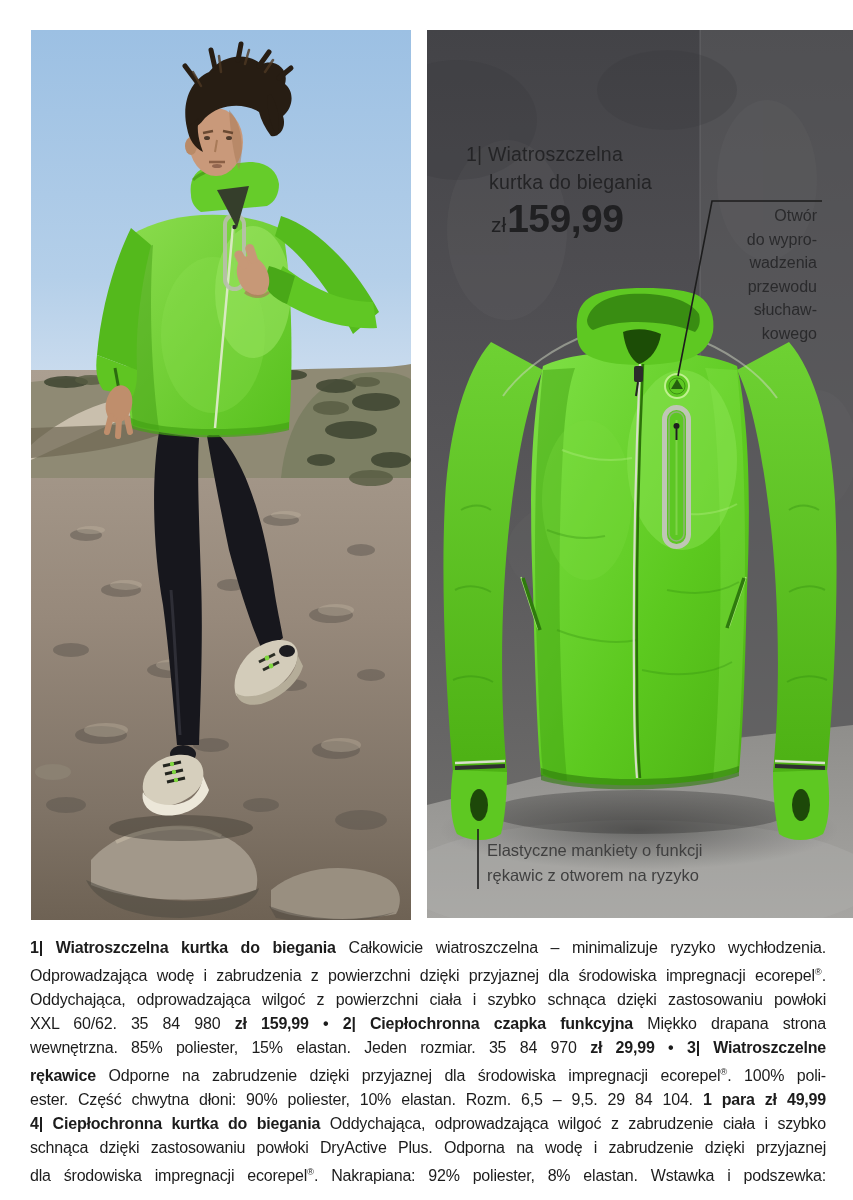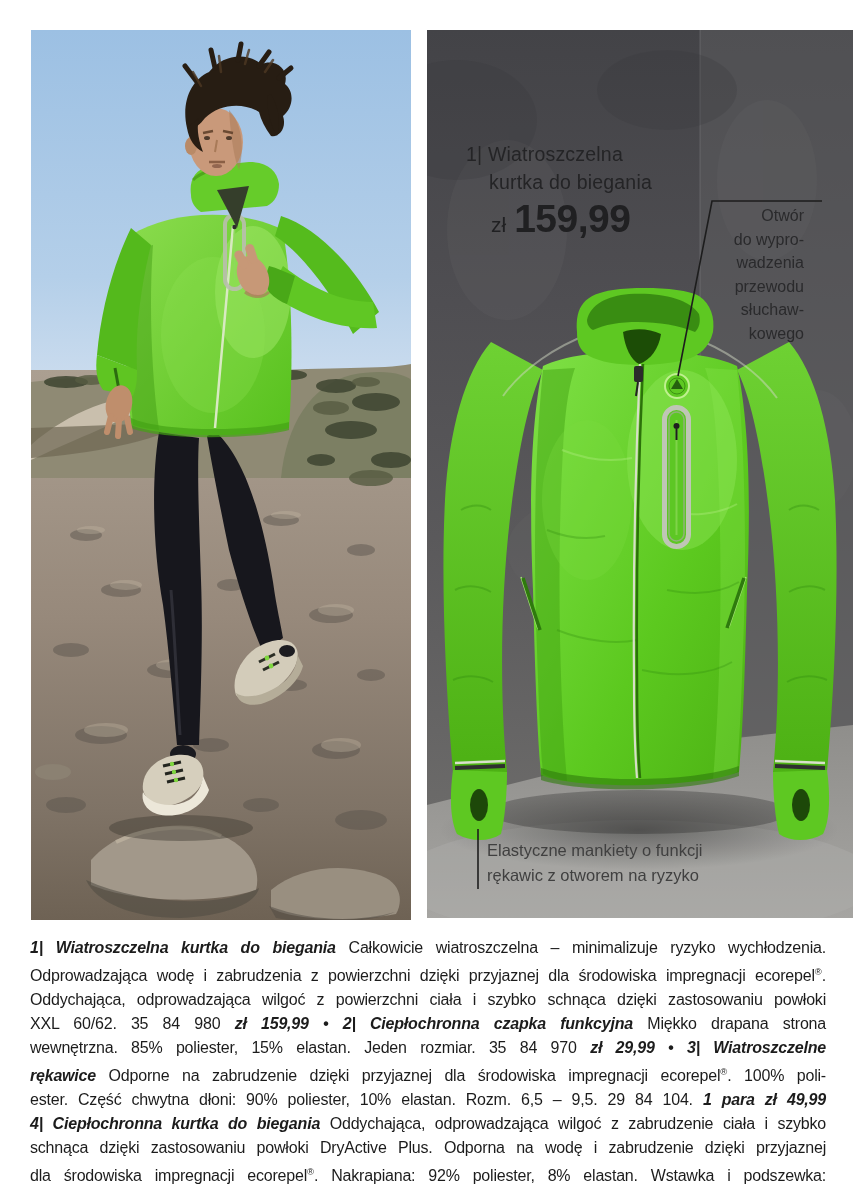--- a/index.html
+++ b/index.html
@@ -1,32 +1,32 @@
 <!DOCTYPE html>
 <html style="--jacket-green: #5ec822; --jacket-green-light: #7fe046; --jacket-green-dark: #3f9e10; --wall-dark: #4e4d51; --floor-gray: #9c9b98; --sky-blue: #a5c6e6; --sand: #9d9486; --text-dark: #1c1c1c;"><head>
 <meta charset="utf-8">
 <style>
   html,body{margin:0;padding:0;background:#ffffff;}
   .page{position:relative;width:853px;height:1200px;background:#fff;overflow:hidden;
         font-family:"Liberation Sans",sans-serif;color:var(--text-dark,#1c1c1c);}
   .photo-left{position:absolute;left:31px;top:30px;width:380px;height:890px;}
-  .panel-right{position:absolute;left:427px;top:30px;width:412px;height:888px;}
+  .panel-right{position:absolute;left:427px;top:30px;width:412px;height:888px;padding-left:13px;}
   .photo-left svg,.panel-right svg{position:absolute;left:0;top:0;display:block;}
   .overlay{position:absolute;z-index:5;}
   .prod-title{left:39px;top:110px;font-size:19.5px;line-height:28px;color:#242426;letter-spacing:.2px;}
   .prod-title .l2{display:block;padding-left:23px;}
-  .price{left:64px;top:167px;display:flex;align-items:baseline;gap:8px;color:#202022;}
+  .price{left:64px;top:167px;display:flex;align-items:baseline;gap:1px;color:#202022;}
   .price .cur{font-size:21px;}
   .price .num{font-size:39px;letter-spacing:-.5px;font-weight:bold;}
   .ann-top{right:35px;top:174px;width:130px;text-align:right;font-size:16px;line-height:23.6px;color:#2a2a2c;}
   .ann-bottom{left:60px;top:808px;font-size:16.5px;line-height:24.5px;color:#404040;}
   .desc{position:absolute;left:30px;top:936px;width:796px;font-size:16px;line-height:23.9px;
         color:var(--text-dark,#1c1c1c);letter-spacing:-.2px;}
   .desc .line{text-align:justify;text-align-last:justify;white-space:normal;}
-  .desc b{font-weight:bold;font-style:italic;}
+  .desc b{font-weight:bold;}
   .desc sup{font-size:9.5px;letter-spacing:0;}
 </style>
 </head>
 <body>
 
 <div class="page">
 
   <div class="photo-left">
     <svg width="380" height="890" viewBox="0 0 380 890">
       <defs>

